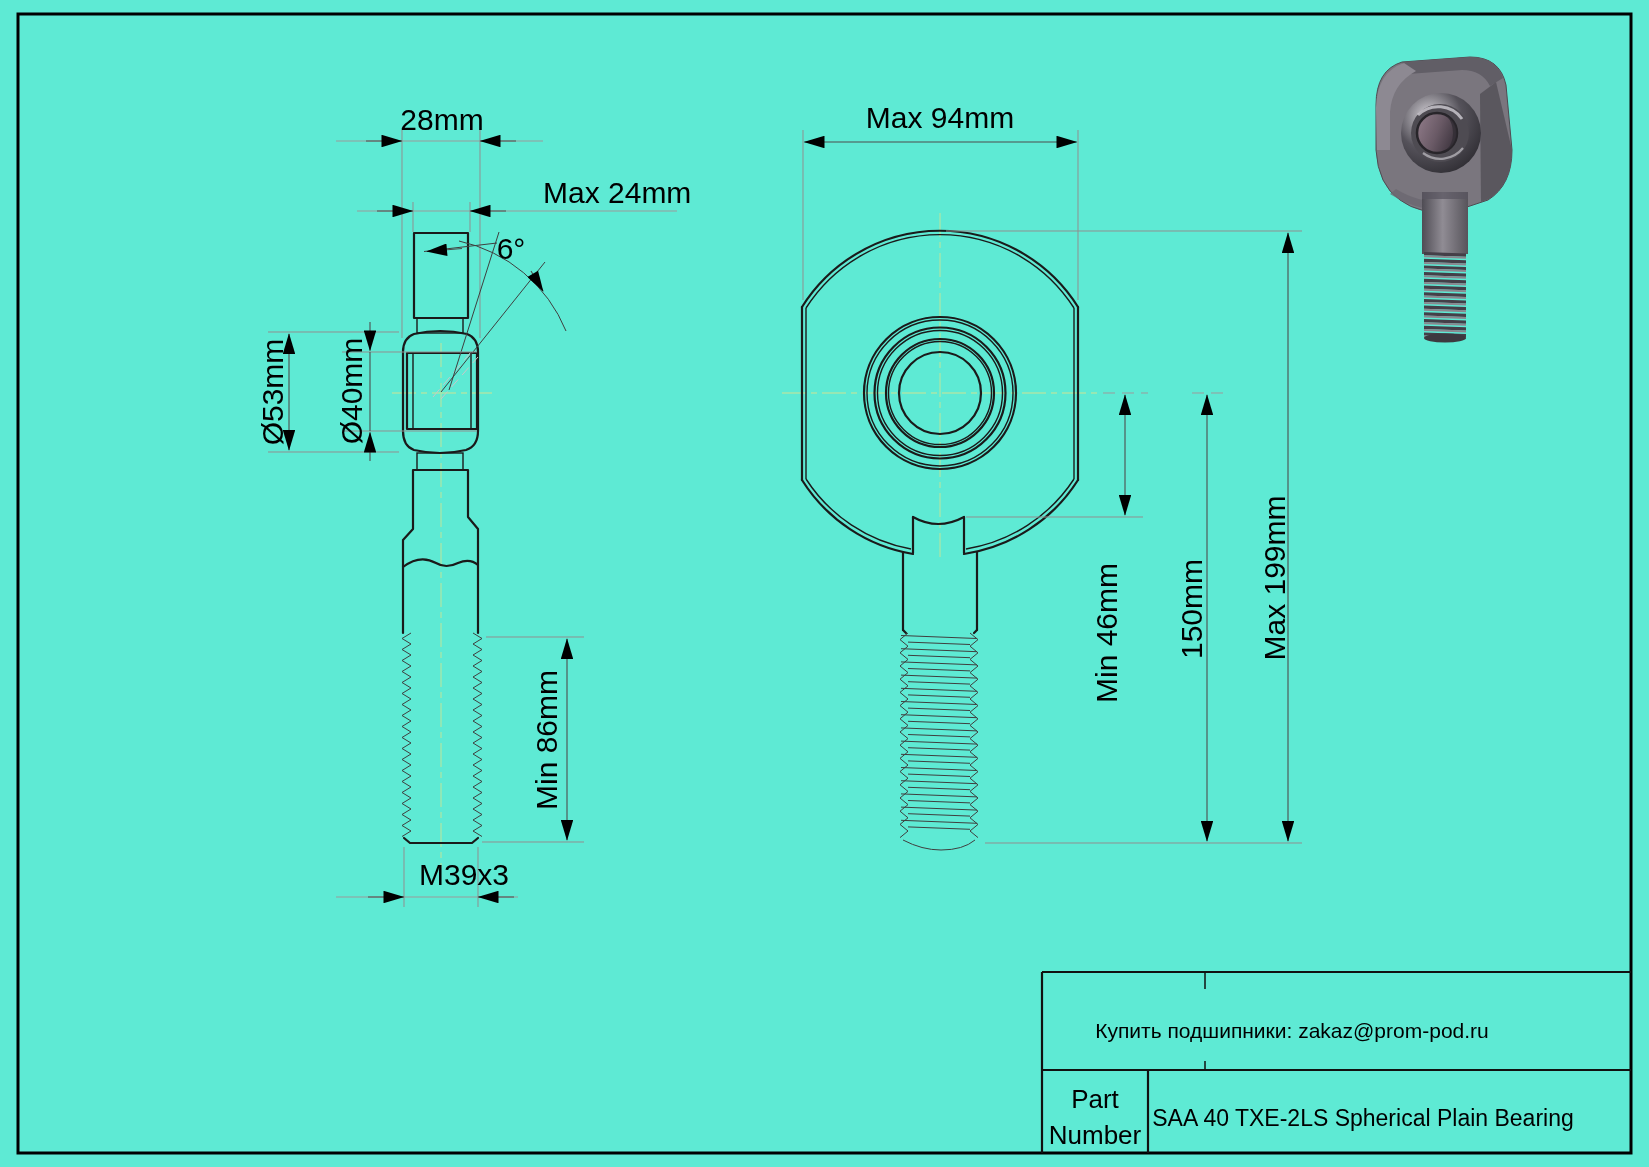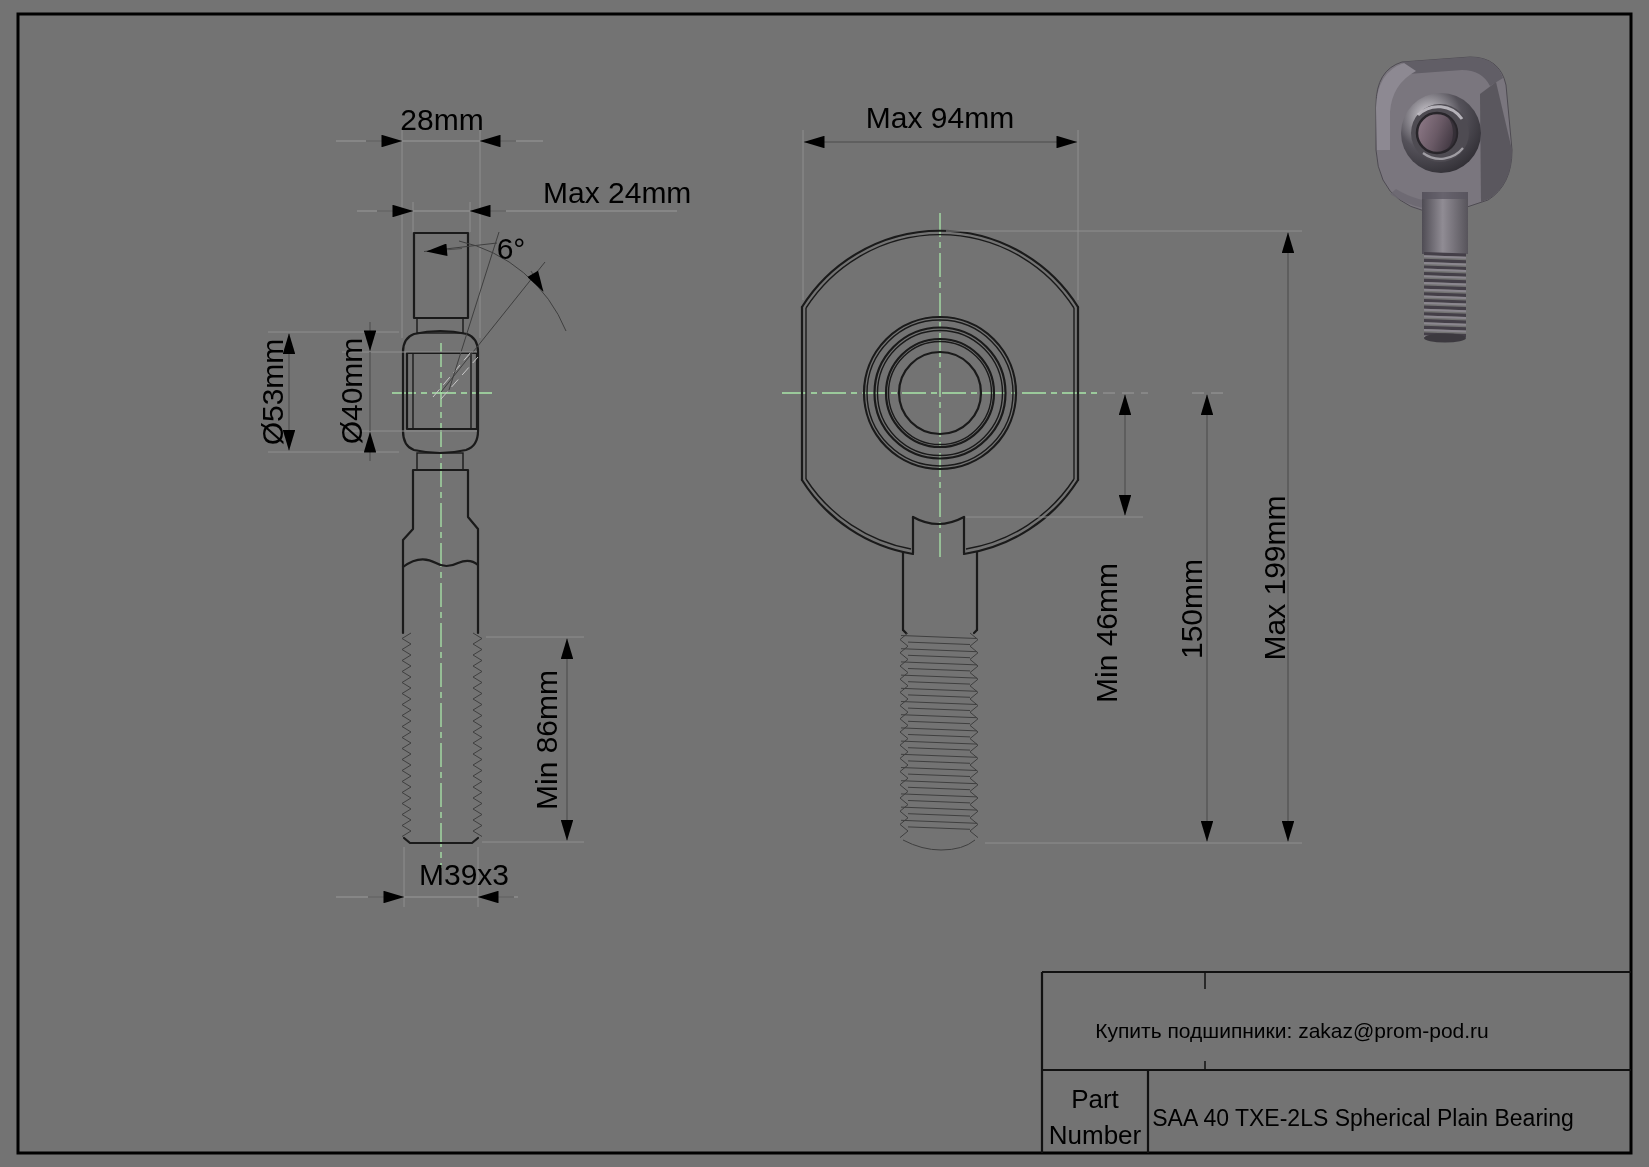--- a/index.html
+++ b/index.html
@@ -1,16 +1,16 @@
 <!DOCTYPE html>
 <html><head>
 <meta charset="utf-8">
 <style>
   html,body{margin:0;padding:0;background:#e8e8e8;}
-  #stage{position:relative;width:1649px;height:1167px;background:#737373;overflow:hidden;}
+  #stage{position:relative;width:1649px;height:1167px;background:#5eead4;overflow:hidden;}
   svg{display:block;}
   text{font-family:"Liberation Sans",sans-serif;fill:#000;}
   .dt{font-size:30px;}
   .ol{stroke:#1a1a1a;stroke-width:2.2;fill:none;stroke-linejoin:round;stroke-linecap:round;}
   .ol2{stroke:#1a1a1a;stroke-width:1.4;fill:none;}
   .thin{stroke:#3f3f3f;stroke-width:1;fill:none;}
   .dim{stroke:#9a9a9a;stroke-width:1;fill:none;}
   .dimd{stroke:#4d4d4d;stroke-width:1.1;fill:none;}
   .ext{stroke:#8f8f8f;stroke-width:1;fill:none;}
   .cl{stroke:#a9e6a9;stroke-width:1.3;fill:none;stroke-dasharray:24 5 6 5;}

